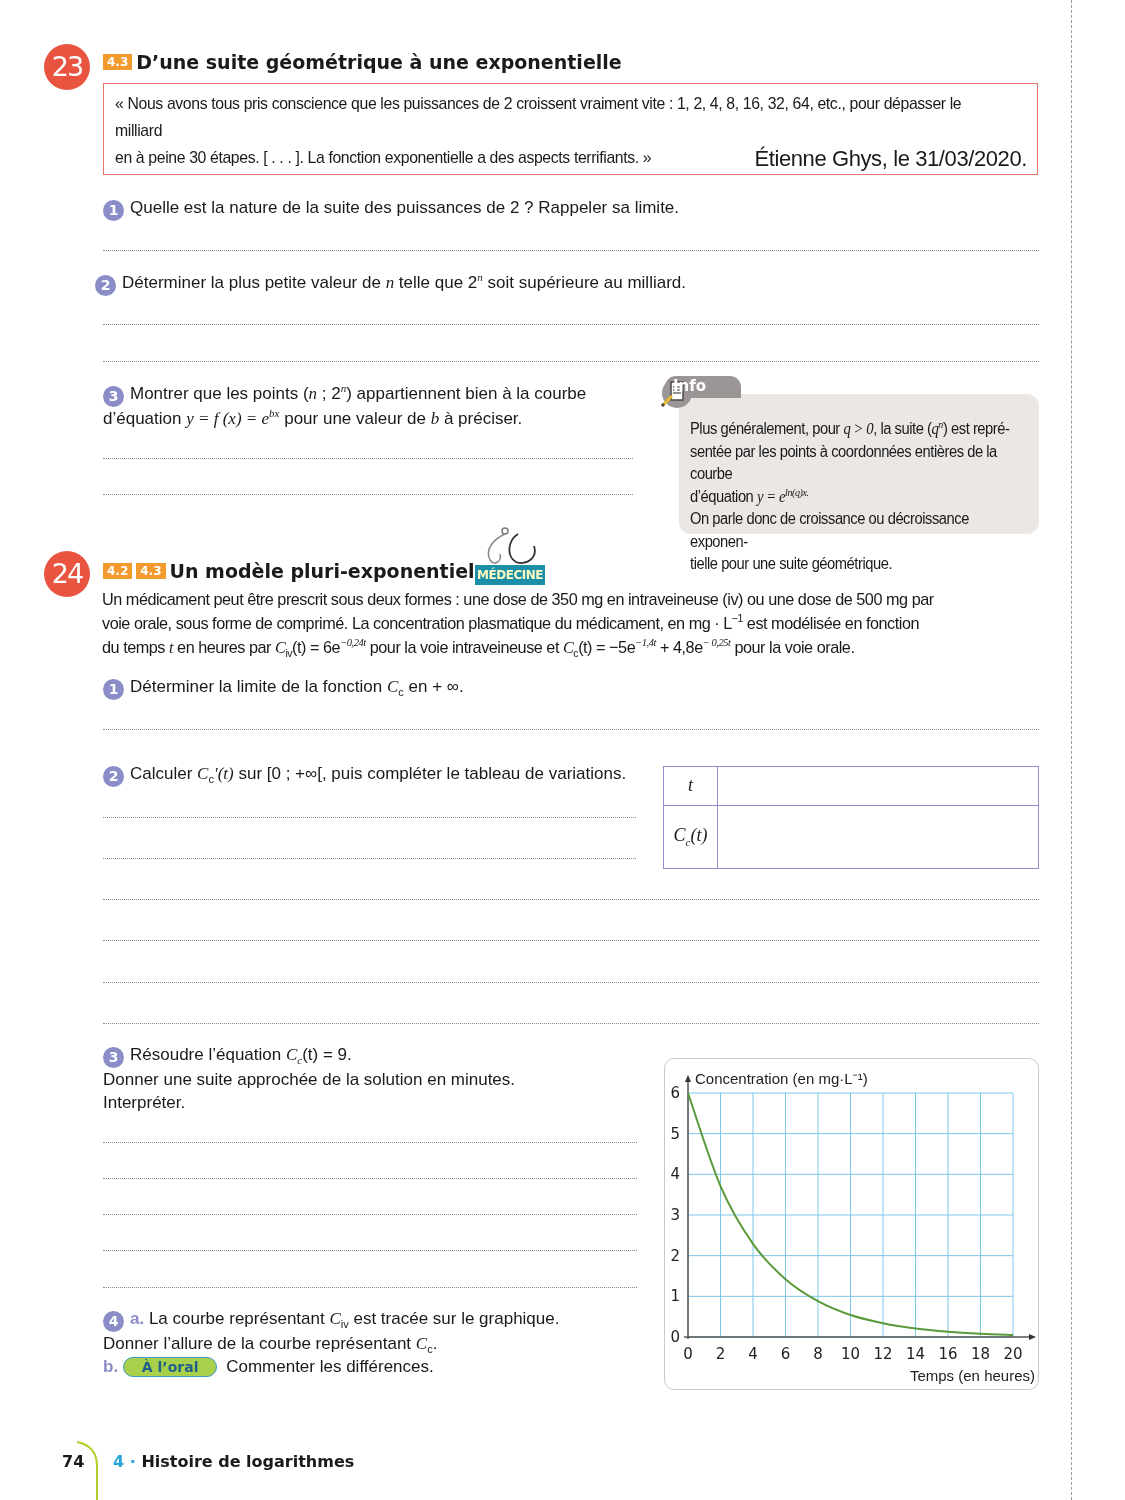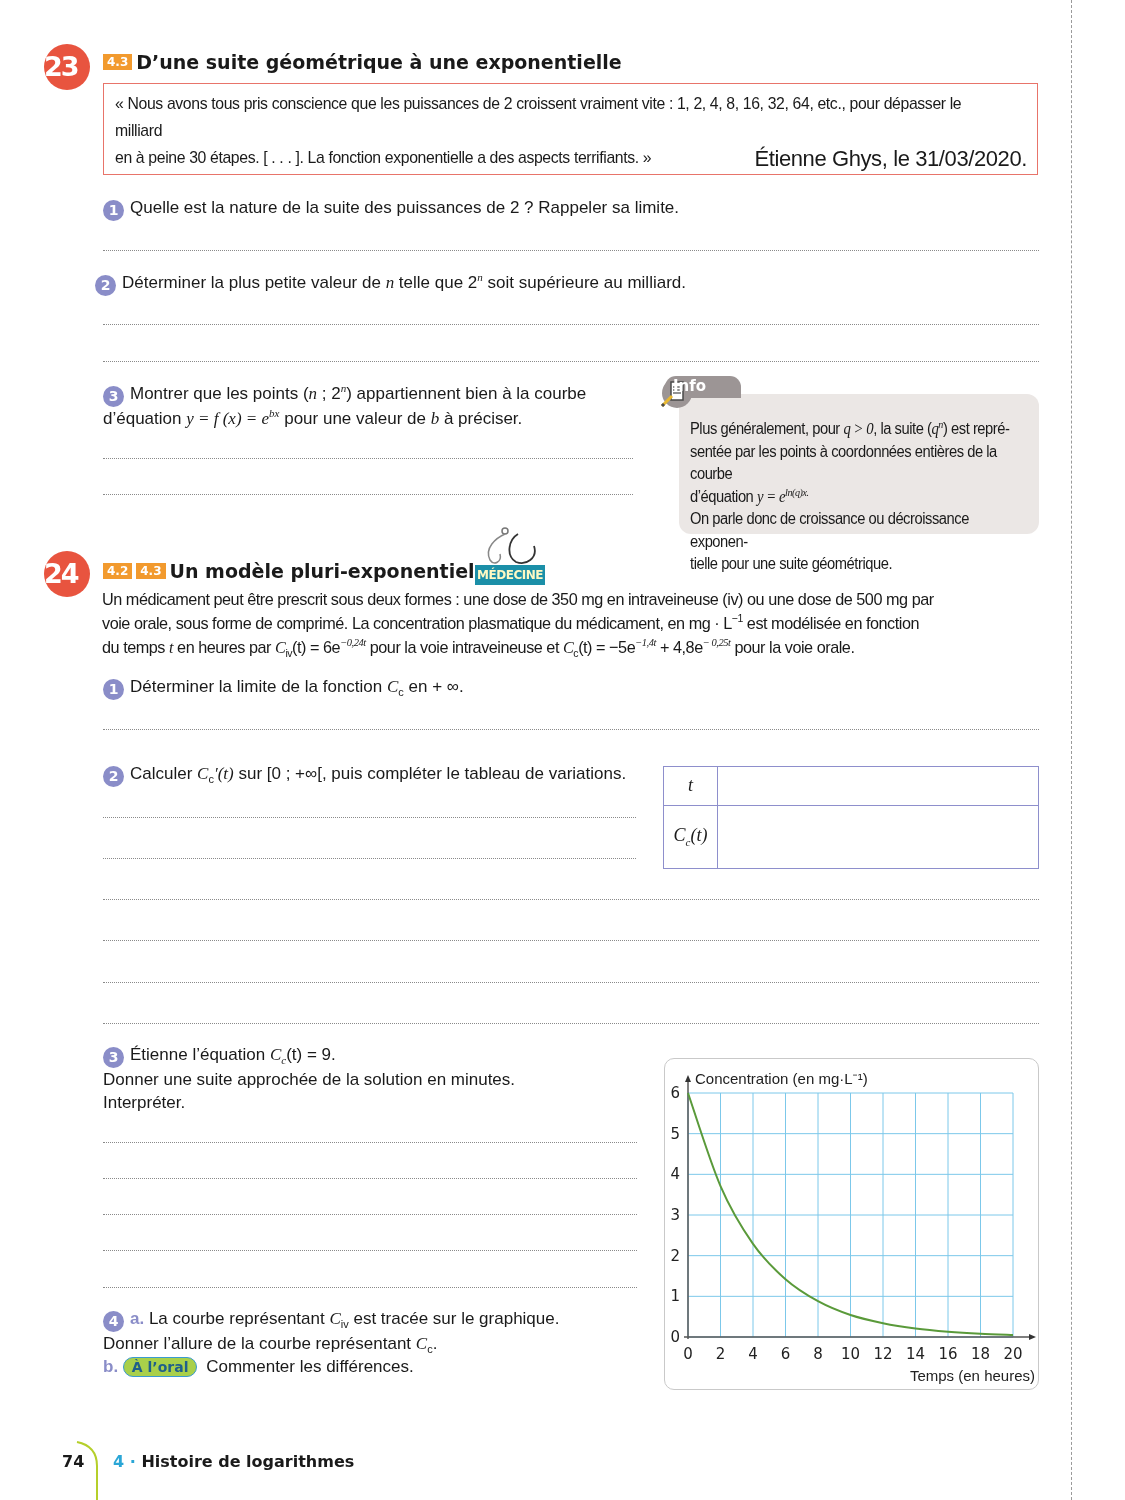--- a/index.html
+++ b/index.html
@@ -1,18 +1,18 @@
 <!DOCTYPE html>
 <html><head>
 <meta charset="utf-8">
 <style>
   html,body{margin:0;padding:0;background:#ffffff;}
   body{width:1125px;height:1500px;position:relative;overflow:hidden;font-family:"Liberation Sans",sans-serif;color:#1a1a1a;}
   .abs{position:absolute;}
-  .ex-num{position:absolute;width:46px;height:46px;border-radius:50%;background:#e8543f;color:#fff;font-family:"DejaVu Sans",sans-serif;font-weight:bold;font-size:27px;line-height:46px;text-align:left;letter-spacing:-2px;}
+  .ex-num{position:absolute;width:46px;height:46px;border-radius:50%;background:#e8543f;color:#fff;font-family:"DejaVu Sans",sans-serif;font-weight:normal;font-size:27px;line-height:46px;text-align:center;letter-spacing:-2px;}
   .tag{display:inline-block;background:#f29a2e;color:#fff;font-family:"DejaVu Sans",sans-serif;font-weight:bold;font-size:12px;line-height:16px;padding:0 4px;border-radius:0;vertical-align:3px;margin-right:4px;}
   .ex-title{position:absolute;font-family:"DejaVu Sans",sans-serif;font-weight:bold;font-size:19px;white-space:nowrap;}
   .quote-box{position:absolute;left:103px;top:83px;width:935px;height:92px;border:1.5px solid #e8746a;box-sizing:border-box;}
   .quote-text{position:absolute;left:11px;top:6px;width:915px;font-family:"Liberation Sans",sans-serif;font-size:17px;line-height:27px;letter-spacing:-0.4px;transform:scaleX(0.93);transform-origin:left top;}
   .quote-author{position:absolute;right:10px;top:62px;font-size:22px;letter-spacing:-0.4px;}
   .qnum{display:inline-block;width:21px;height:21px;border-radius:50%;background:#8a8dc8;color:#fff;font-family:"DejaVu Sans",sans-serif;font-weight:bold;font-size:14px;line-height:21px;text-align:center;margin-right:6px;vertical-align:-2px;}
   .q{position:absolute;font-size:17px;line-height:23px;white-space:nowrap;}
   .dots{position:absolute;height:0;border-top:1.5px dotted #8a8a8a;}
   .i{font-family:"Liberation Serif",serif;font-style:italic;}
   sup,sub{font-size:11px;line-height:0;}
@@ -20,21 +20,21 @@
   .info-tab{position:absolute;left:665px;top:376px;width:76px;height:22px;background:#9c9595;border-radius:11px 11px 0 0;}
   .info-label{position:absolute;left:673px;top:377px;color:#fff;font-family:"DejaVu Sans",sans-serif;font-weight:bold;font-size:15px;}
   .info-icon{position:absolute;left:659px;top:375px;width:34px;height:34px;}
   .info-text{position:absolute;left:690px;top:418px;width:355px;font-size:16px;line-height:22.5px;letter-spacing:-0.5px;transform:scaleX(0.92);transform-origin:left top;}
   .para{position:absolute;left:102px;top:588px;width:980px;font-size:17px;line-height:24px;letter-spacing:-0.5px;transform:scaleX(0.955);transform-origin:left top;}
   .var-table{position:absolute;left:663px;top:766px;width:376px;height:103px;border:1.5px solid #8e8fcc;box-sizing:border-box;}
   .var-table .vline{position:absolute;left:53px;top:0;bottom:0;border-left:1px solid #8e8fcc;}
   .var-table .hline{position:absolute;left:0;right:0;top:38px;border-top:1px solid #8e8fcc;}
   .var-table .lbl{position:absolute;left:0;width:53px;text-align:center;font-family:"Liberation Serif",serif;font-style:italic;font-size:18px;}
   .chart-box{position:absolute;left:664px;top:1058px;width:375px;height:332px;border:1.5px solid #c9c9c9;border-radius:10px;box-sizing:border-box;}
-  .oral{display:inline-block;background:#a9d04a;color:#1f5f8a;font-family:"DejaVu Sans",sans-serif;font-weight:bold;font-size:14px;line-height:18px;padding:0 8px;border-radius:10px;border:1.5px solid #3a9ad0;margin-right:4px;}
+  .oral{display:inline-block;background:#a9d04a;color:#1f5f8a;font-family:"DejaVu Sans",sans-serif;font-weight:bold;font-size:14px;line-height:18px;padding:0 18px;border-radius:10px;border:1.5px solid #3a9ad0;margin-right:4px;}
   .footer-num{position:absolute;left:62px;top:1452px;font-family:"DejaVu Sans",sans-serif;font-weight:bold;font-size:16px;}
   .footer-title{position:absolute;left:113px;top:1452px;font-family:"DejaVu Sans",sans-serif;font-weight:bold;font-size:16px;}
   .med-badge{position:absolute;left:475px;top:565px;width:70px;height:20px;background:#1b8fa8;color:#fef9c3;font-family:"DejaVu Sans",sans-serif;font-weight:bold;font-size:12px;line-height:20px;text-align:center;letter-spacing:-0.5px;}
 </style>
 </head>
 <body>
 
 <div class="ex-num" style="left:44px;top:44px;">23</div>
 <div class="ex-title" style="left:103px;top:51px;">
   <span class="tag">4.3</span><span>D’une suite géométrique à une exponentielle</span>
@@ -122,21 +122,21 @@
   <div class="abs" style="left:54px;top:0;right:0;height:38px;"></div>
   <div class="abs" style="left:54px;top:39px;right:0;bottom:0;"></div>
 </div>
 
 <div class="dots" style="left:103px;top:899px;width:936px;"></div>
 <div class="dots" style="left:103px;top:940px;width:936px;"></div>
 <div class="dots" style="left:103px;top:982px;width:936px;"></div>
 <div class="dots" style="left:103px;top:1023px;width:936px;"></div>
 
 <div class="q" style="left:103px;top:1043px;">
-  <div><span class="qnum">3</span><span>Étienne l’équation </span><span class="i">C</span><sub class="i">c</sub><span>(t) = 9.</span></div>
+  <div><span class="qnum">3</span><span>Résoudre l’équation </span><span class="i">C</span><sub class="i">c</sub><span>(t) = 9.</span></div>
   <div>Donner une suite approchée de la solution en minutes.</div>
   <div>Interpréter.</div>
 </div>
 <div class="dots" style="left:103px;top:1142px;width:534px;"></div>
 <div class="dots" style="left:103px;top:1178px;width:534px;"></div>
 <div class="dots" style="left:103px;top:1214px;width:534px;"></div>
 <div class="dots" style="left:103px;top:1250px;width:534px;"></div>
 <div class="dots" style="left:103px;top:1287px;width:534px;"></div>
 
 <div class="q" style="left:103px;top:1307px;">

